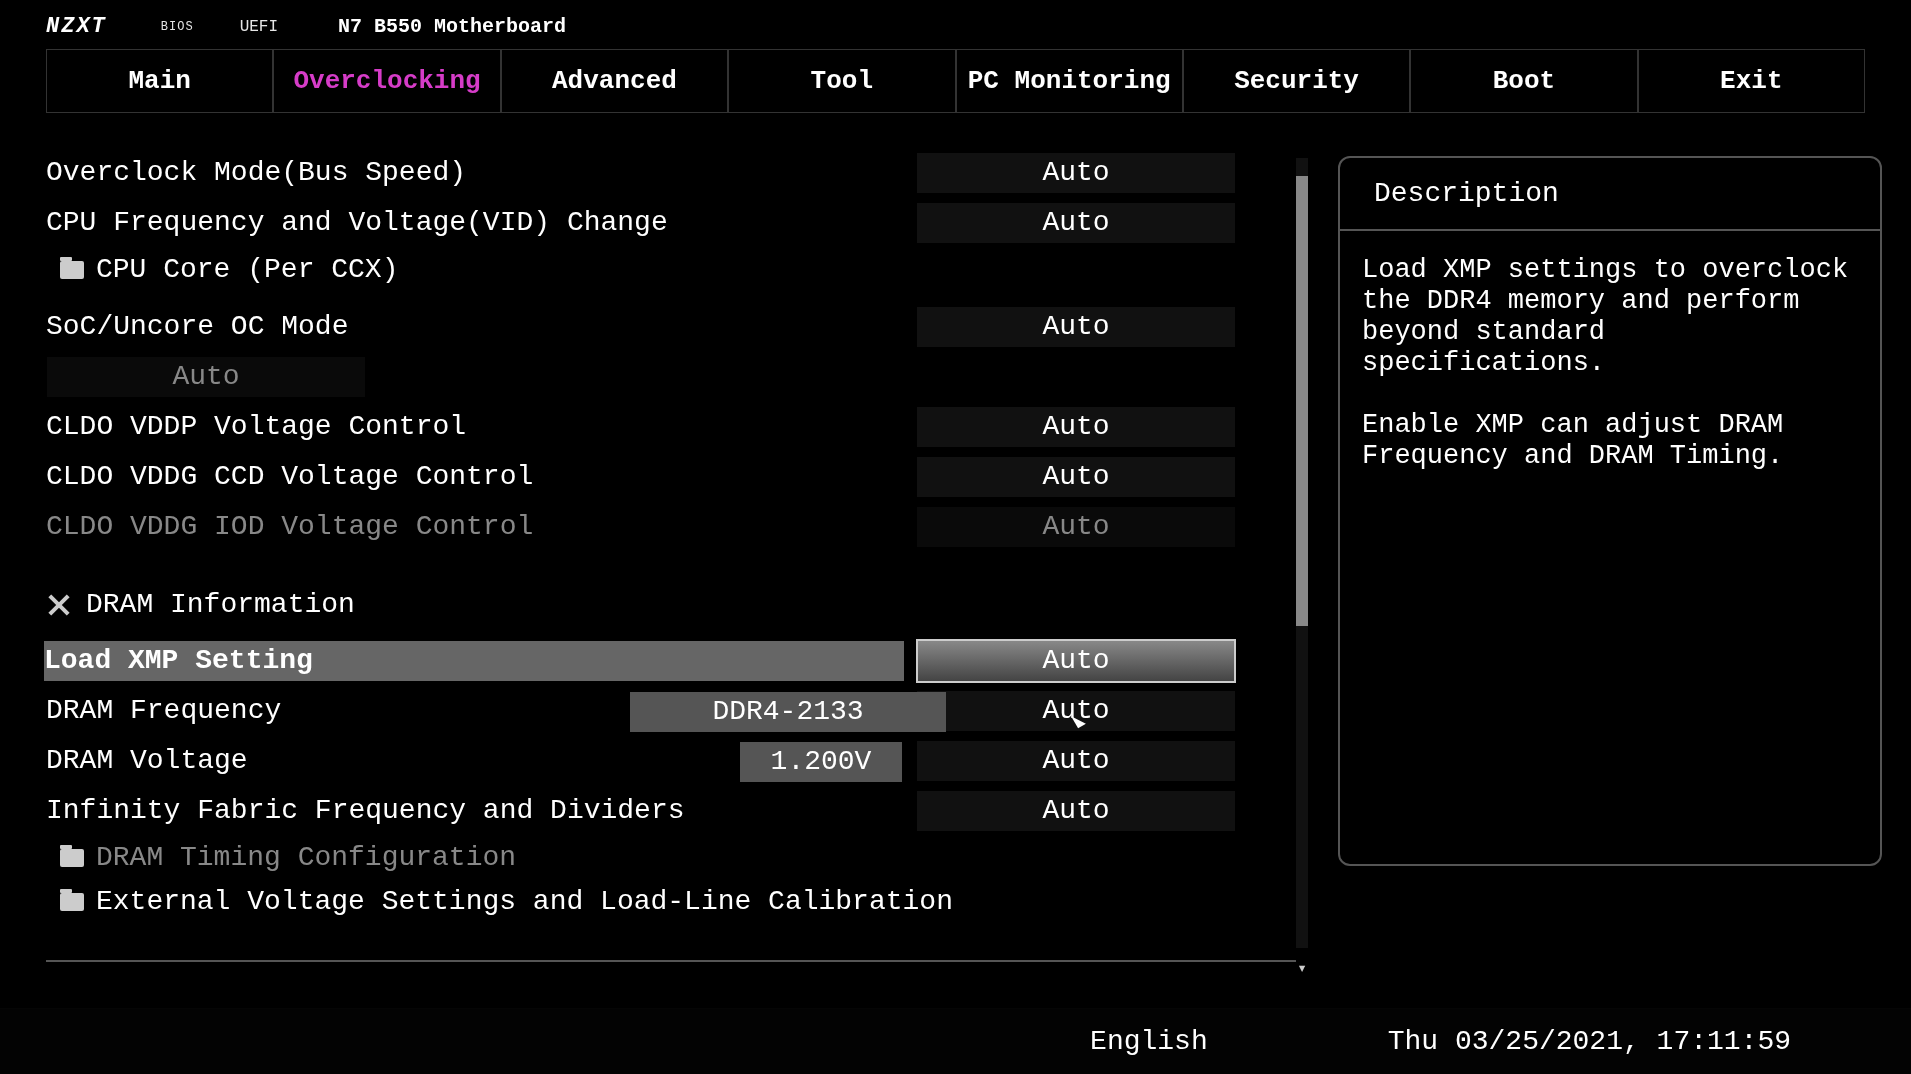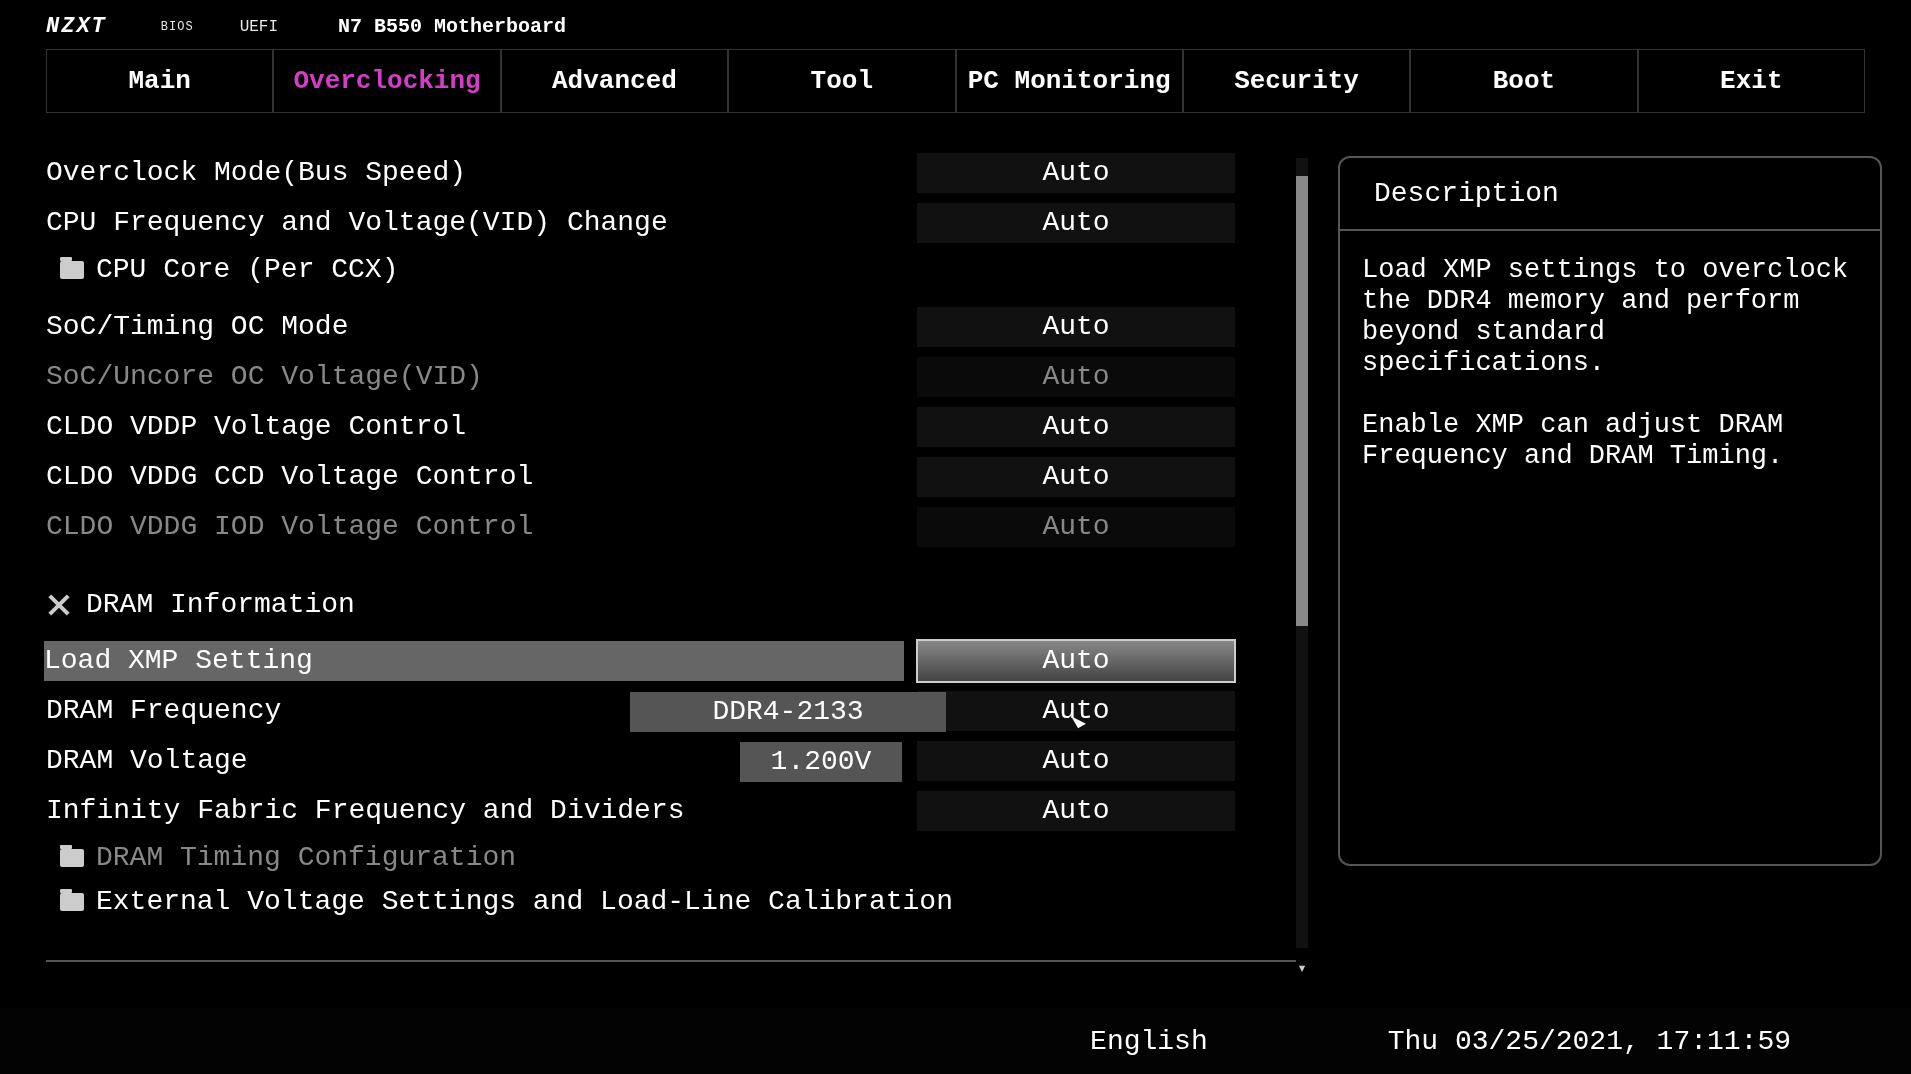--- a/index.html
+++ b/index.html
@@ -61,20 +61,21 @@
     border:1px solid #000;
   }
   .row.disabled { color:#888; }
   .row.disabled .value { color:#888; background:#0a0a0a;}
   .row.selected .label-inner {
     background:#666;
     display:block;
     width:860px;
     padding:6px 0 6px 0;
     margin-left:-2px;
+    font-weight:bold;
   }
   .row.selected .value {
     background:linear-gradient(#888,#444);
     border:2px solid #ccc;
     color:#fff;
   }
   .folder-row { height:44px; display:flex; align-items:center;}
   .folder-icon {
     width:24px; height:18px;
     background:#ccc;
@@ -192,26 +193,25 @@
   </div>
 
   <div class="folder-row indent">
     <div class="folder-icon"></div>
     <span>CPU Core (Per CCX)</span>
   </div>
 
   <div style="height:10px"></div>
 
   <div class="row">
-    <div class="label">SoC/Timing OC Mode</div>
+    <div class="label">SoC/Uncore OC Mode</div>
     <div class="value">Auto</div>
   </div>
 
   <div class="row disabled">
-    <div class="label">SoC/Uncore OC Voltage(VID)</div>
     <div class="value">Auto</div>
   </div>
 
   <div class="row">
     <div class="label">CLDO VDDP Voltage Control</div>
     <div class="value">Auto</div>
   </div>
 
   <div class="row">
     <div class="label">CLDO VDDG CCD Voltage Control</div>

